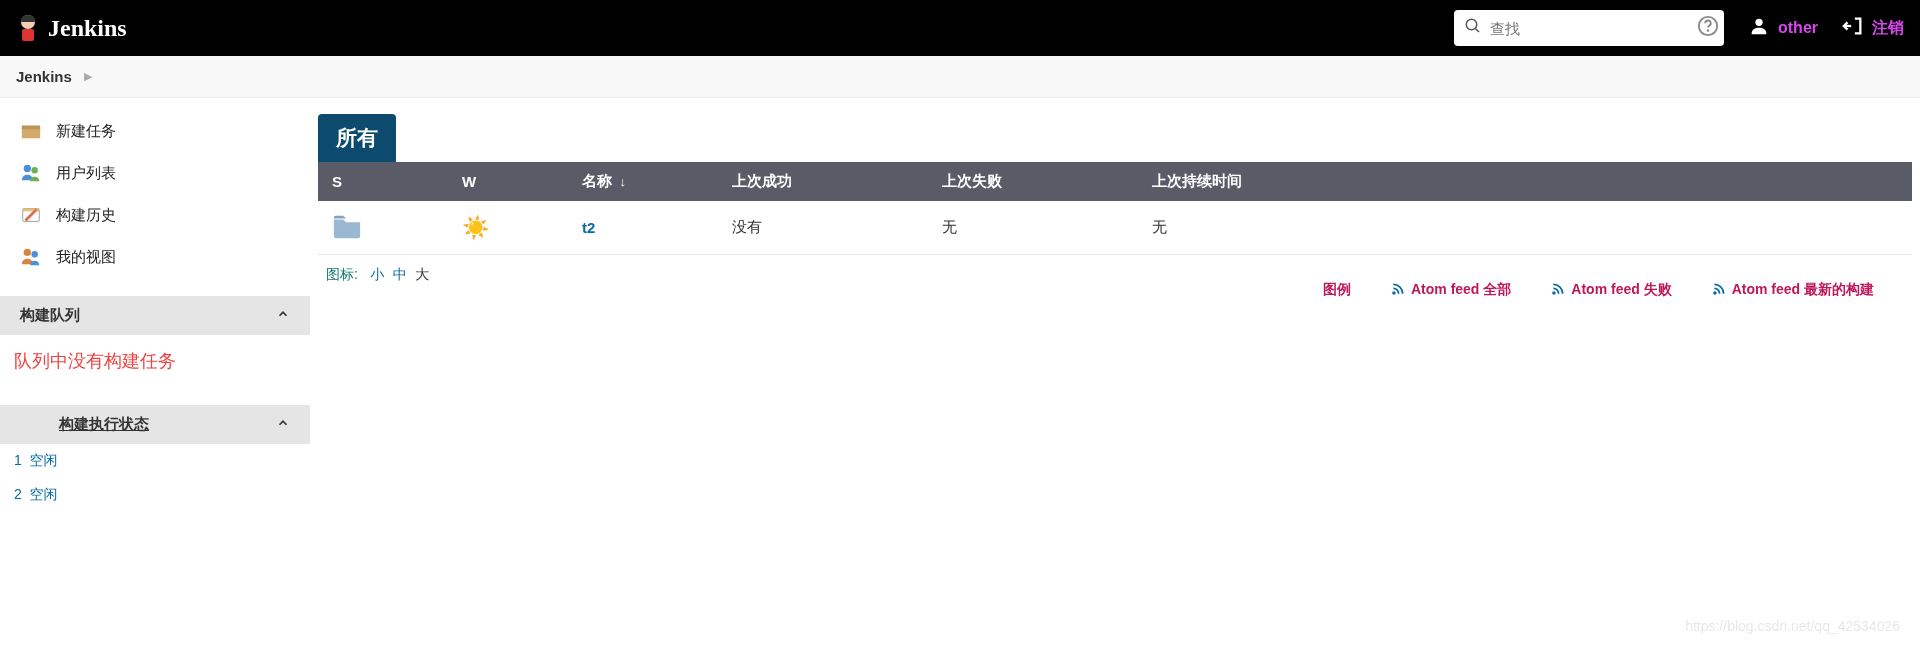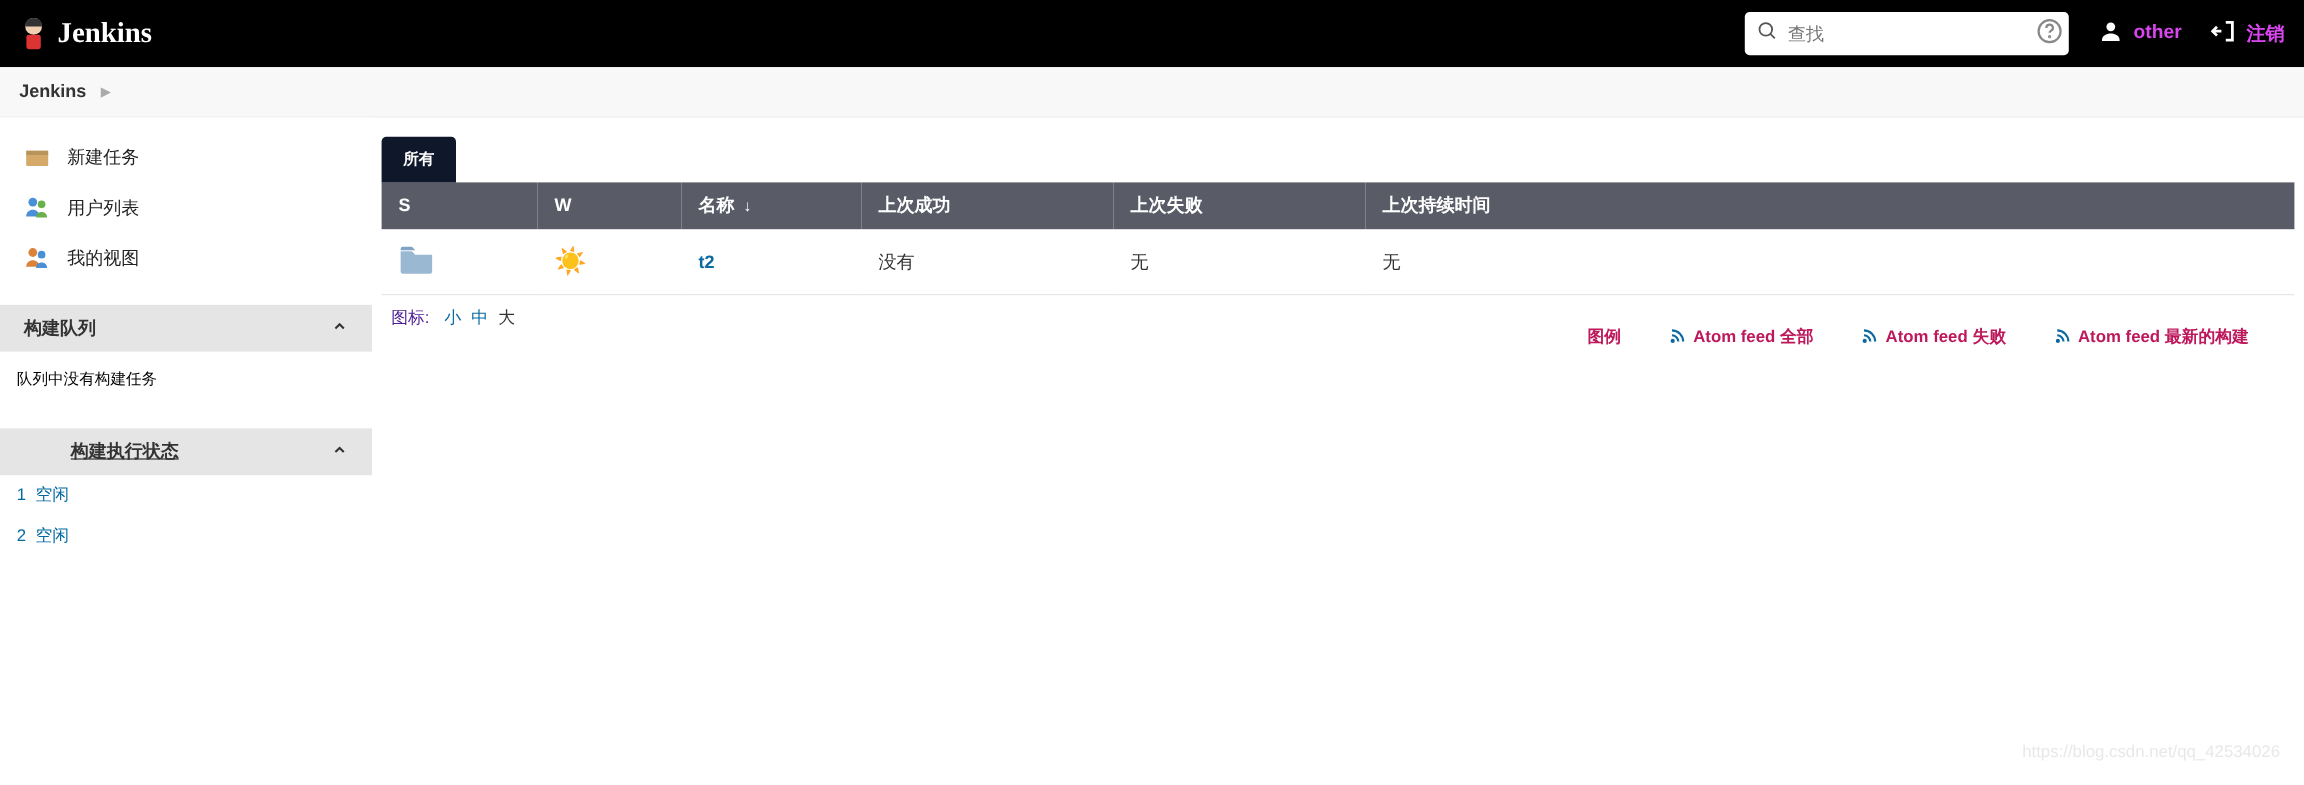--- a/index.html
+++ b/index.html
@@ -22,39 +22,39 @@
 .breadcrumb-sep { color: #aaa; margin: 0 12px; font-size: 11px; }
 
 .layout { display: flex; }
 .sidebar { width: 310px; background: #fff; padding-top: 12px; }
 .side-link { display: flex; align-items: center; gap: 14px; padding: 10px 20px; font-size: 15px; color: #222; cursor: pointer; text-align: center; }
 .side-icon { width: 22px; height: 22px; display: flex; align-items: center; justify-content: center; }
 
 .side-panel { margin-top: 18px; }
 .side-panel-header { background: #e5e5e5; padding: 10px 20px; display: flex; justify-content: space-between; align-items: center; font-weight: bold; font-size: 15px; cursor: pointer; }
 .side-panel-header.underline span:first-child { text-decoration: underline; margin-left: 39px; }
-.side-panel-body { padding: 14px 14px; font-size: 13px; color: #000000; }
+.side-panel-body { padding: 14px 14px; font-size: 18px; color: #ef4444; }
 .exec-row { padding: 8px 14px; font-size: 14px; color: #0369a1; }
 
 .main { flex: 1; padding: 16px 8px 16px 8px; }
 .tabs { display: flex; }
-.tab { background: #0f172a; color: #fff; padding: 10px 18px; font-weight: bold; font-size: 13px; border-radius: 4px 4px 0 0; cursor: pointer; }
+.tab { background: #0c4a6e; color: #fff; padding: 10px 18px; font-weight: bold; font-size: 21px; border-radius: 4px 4px 0 0; cursor: pointer; }
 
 table.jobs { width: 100%; border-collapse: collapse; }
 table.jobs thead { background: #595c66; color: #fff; }
 table.jobs th { text-align: left; padding: 10px 14px; font-size: 15px; font-weight: bold; }
 table.jobs td { padding: 12px 14px; font-size: 15px; border-bottom: 1px solid #e6e6e6; vertical-align: middle; }
 .job-name { color: #0b6aa2; font-weight: bold; }
 .sort-arrow { font-size: 13px; margin-left: 4px; }
 
 .folder-ico svg { width: 30px; height: 26px; }
 .sun-ico { font-size: 22px; }
 
 .footer-row { display: flex; align-items: flex-start; padding: 10px 8px; gap: 6px; }
-.icon-size-label { font-size: 14px; color: #4c1d95; margin-right: 6px; }
+.icon-size-label { font-size: 14px; color: #0f766e; margin-right: 6px; }
 .size-link { color: #0b6aa2; font-size: 14px; margin: 0 2px; cursor: pointer; }
 .size-static { color: #333; font-size: 14px; margin: 0 2px; }
 
 .feed-row { flex: 1; display: flex; justify-content: flex-end; gap: 40px; margin-top: 16px; padding-right: 30px; }
 .feed-link { color: #be185d; font-size: 14px; font-weight: bold; display: flex; align-items: center; gap: 6px; cursor: pointer; }
 .feed-link svg { width: 14px; height: 14px; }
 
 .watermark { position: fixed; bottom: 20px; right: 20px; color: #e8e8e8; font-size: 14px; pointer-events: none; }
 </style>
 </head>
@@ -130,20 +130,30 @@
     <div class="side-link">
       <span class="side-icon">
           <svg viewBox="0 0 24 24">
             <circle cx="8" cy="7" r="4" fill="#4a90d9"></circle>
             <circle cx="16" cy="9" r="3.5" fill="#6ab04c"></circle>
             <path d="M2 20c0-4 3-6 6-6s6 2 6 6" fill="#4a90d9"></path>
             <path d="M11 21c0-3 2-5 5-5s5 2 5 5" fill="#6ab04c"></path>
           </svg>
         </span>
       <span>用户列表</span>
+    </div>
+    <div class="side-link">
+      <span class="side-icon">
+          <svg viewBox="0 0 24 24">
+            <rect x="3" y="5" width="18" height="14" fill="#fff" stroke="#999" rx="1"></rect>
+            <rect x="3" y="5" width="18" height="3" fill="#e8c070"></rect>
+            <path d="M6 18 L18 6" stroke="#d97050" stroke-width="3"></path>
+          </svg>
+        </span>
+      <span>构建历史</span>
     </div>
     <div class="side-link">
       <span class="side-icon">
           <svg viewBox="0 0 24 24">
             <circle cx="8" cy="7" r="4" fill="#d9843a"></circle>
             <circle cx="16" cy="9" r="3.5" fill="#4a90d9"></circle>
             <path d="M2 20c0-4 3-6 6-6s6 2 6 6" fill="#d9843a"></path>
             <path d="M11 21c0-3 2-5 5-5s5 2 5 5" fill="#4a90d9"></path>
           </svg>
         </span>

